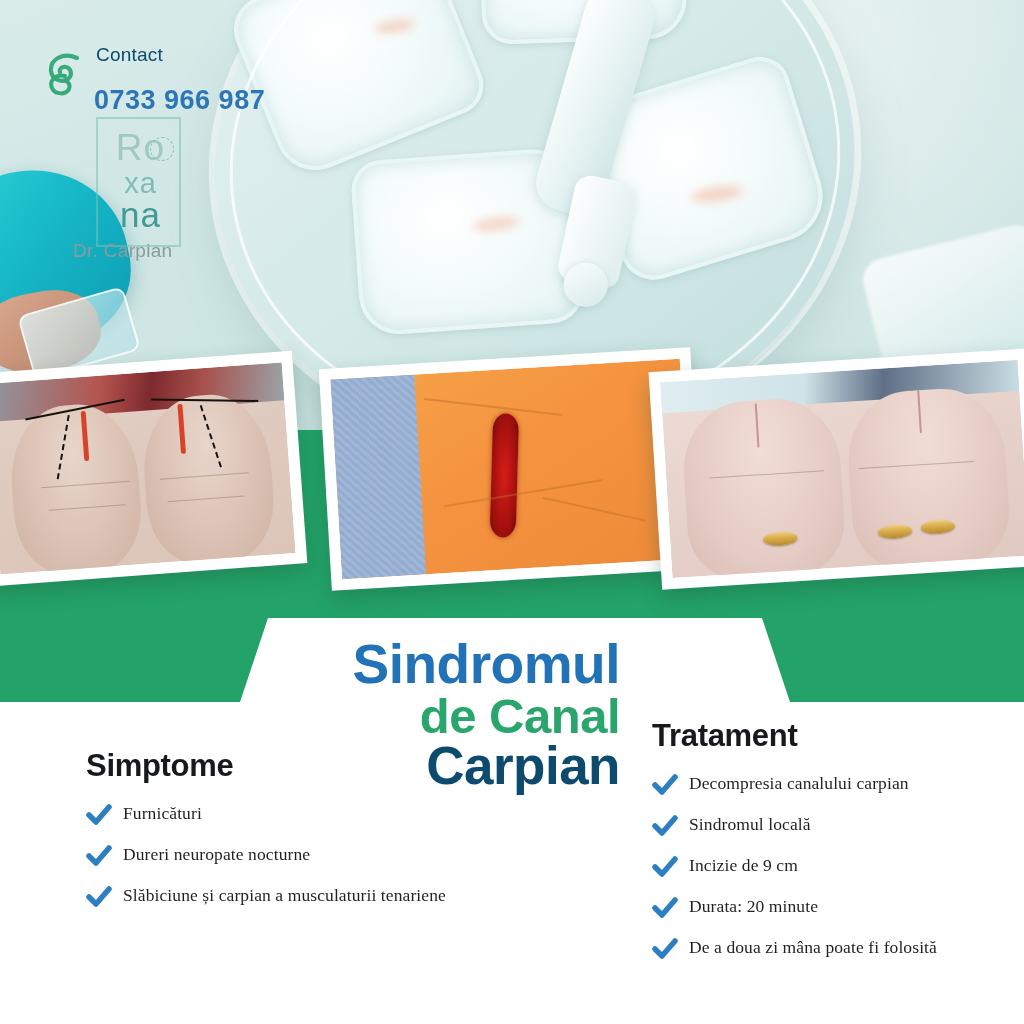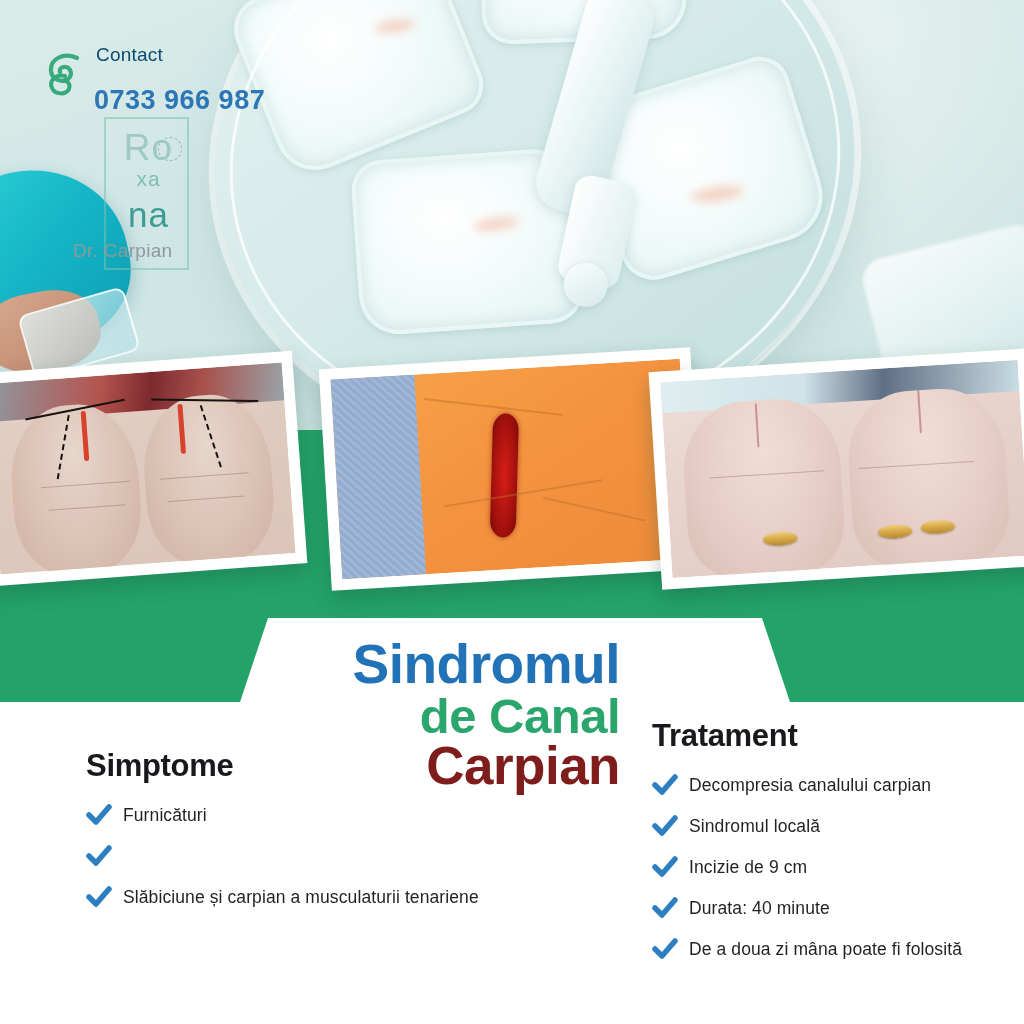--- a/index.html
+++ b/index.html
@@ -107,30 +107,29 @@
   .logo-swirl{ position:absolute; left:0; top:8px; width:46px; height:44px; }
   .contact-label{
     position:absolute; left:49px; top:0px;
     font-size:19px; color:#0c4a6e; letter-spacing:.2px;
   }
   .contact-phone{
     position:absolute; left:47px; top:25px;
     font-size:27px; font-weight:bold; color:#2d76b5; letter-spacing:.5px;margin-top:16px;
   }
   .logo-box{
-    position:absolute; left:49px; top:73px; width:85px; height:153px;
+    position:absolute; left:49px; top:73px; width:85px; height:130px;
     border:2px solid rgba(120,195,175,.55);
-    margin-left:8px;
   }
   .logo-line{
     position:absolute; left:0; width:85px; text-align:center;
     font-family:"Liberation Sans", sans-serif; font-weight:300;
   }
   .logo-ro{ top:8px; font-size:37px; color:#9fc9c2; letter-spacing:1px; }
-  .logo-xa{ top:48px; font-size:21px; color:#7fbdb6; letter-spacing:1px; }
+  .logo-xa{ top:48px; font-size:29px; color:#7fbdb6; letter-spacing:1px; }
   .logo-na{ top:76px; font-size:35px; color:#3f9b95; letter-spacing:1px; }
   .logo-mark{
     position:absolute; left:52px; top:18px; width:24px; height:24px;
     border-radius:50%; border:1px dashed rgba(120,180,180,.8);
   }
   .logo-doctor{
     position:absolute; left:26px; top:196px; width:180px;
     font-size:19px; color:#8d9a9c; font-weight:300; letter-spacing:.3px;
   }
 
@@ -188,31 +187,31 @@
   .scar{ position:absolute; width:2px; height:22%; background:rgba(180,120,115,.7); border-radius:2px; }
 
   
   .title{
     position:absolute; left:300px; top:638px; width:320px;
     text-align:right; line-height:.98;
     font-weight:bold; letter-spacing:-.5px;
   }
   .t-line1{ font-size:55px; color:#2272b8; display:block; }
   .t-line2{ font-size:49px; color:#2aa66c; display:block; }
-  .t-line3{ font-size:53px; color:#7f1d1d; display:block; }
+  .t-line3{ font-size:53px; color:#0c4a6e; display:block; }
 
   
   .col{ position:absolute; }
   .col-left{ left:86px;  top:748px; width:400px; }
   .col-right{ left:652px; top:718px; width:372px; }
   .col-head{
     font-size:31px; font-weight:bold; color:#17191c; letter-spacing:-.3px;
     margin-bottom:18px;
   }
-  .item{ display:flex; align-items:flex-end; margin-bottom:17px; }
+  .item{ display:flex; align-items:center; margin-bottom:17px;font-family:Liberation Serif, serif; }
   .check{ flex:0 0 auto; width:26px; height:22px; margin-right:11px; margin-top:2px; }
   .item-text{
     font-size:17.5px; color:#1f2124; line-height:1.22; letter-spacing:.1px;
   }
   .col-right .item-text{ font-size:17.5px; }
 </style>
 </head>
 <body>
 
 <div class="canvas">
@@ -318,20 +317,21 @@
       <svg class="check" viewBox="0 0 26 22">
         <path d="M3 11 L10 18 L23 3" fill="none" stroke="#2d7fc1" stroke-width="5.5" stroke-linecap="round" stroke-linejoin="round"></path>
       </svg>
       <div class="item-text">Furnicături</div>
     </div>
 
     <div class="item">
       <svg class="check" viewBox="0 0 26 22">
         <path d="M3 11 L10 18 L23 3" fill="none" stroke="#2d7fc1" stroke-width="5.5" stroke-linecap="round" stroke-linejoin="round"></path>
       </svg>
+      <div class="item-text">Dureri neuropate nocturne</div>
     </div>
 
     <div class="item">
       <svg class="check" viewBox="0 0 26 22">
         <path d="M3 11 L10 18 L23 3" fill="none" stroke="#2d7fc1" stroke-width="5.5" stroke-linecap="round" stroke-linejoin="round"></path>
       </svg>
       <div class="item-text">Slăbiciune și carpian a musculaturii tenariene</div>
     </div>
   </div>
 
@@ -356,21 +356,21 @@
       <svg class="check" viewBox="0 0 26 22">
         <path d="M3 11 L10 18 L23 3" fill="none" stroke="#2d7fc1" stroke-width="5.5" stroke-linecap="round" stroke-linejoin="round"></path>
       </svg>
       <div class="item-text">Incizie de 9 cm</div>
     </div>
 
     <div class="item">
       <svg class="check" viewBox="0 0 26 22">
         <path d="M3 11 L10 18 L23 3" fill="none" stroke="#2d7fc1" stroke-width="5.5" stroke-linecap="round" stroke-linejoin="round"></path>
       </svg>
-      <div class="item-text">Durata: 40 minute</div>
+      <div class="item-text">Durata: 20 minute</div>
     </div>
 
     <div class="item">
       <svg class="check" viewBox="0 0 26 22">
         <path d="M3 11 L10 18 L23 3" fill="none" stroke="#2d7fc1" stroke-width="5.5" stroke-linecap="round" stroke-linejoin="round"></path>
       </svg>
       <div class="item-text">De a doua zi mâna poate fi folosită</div>
     </div>
   </div>
 

